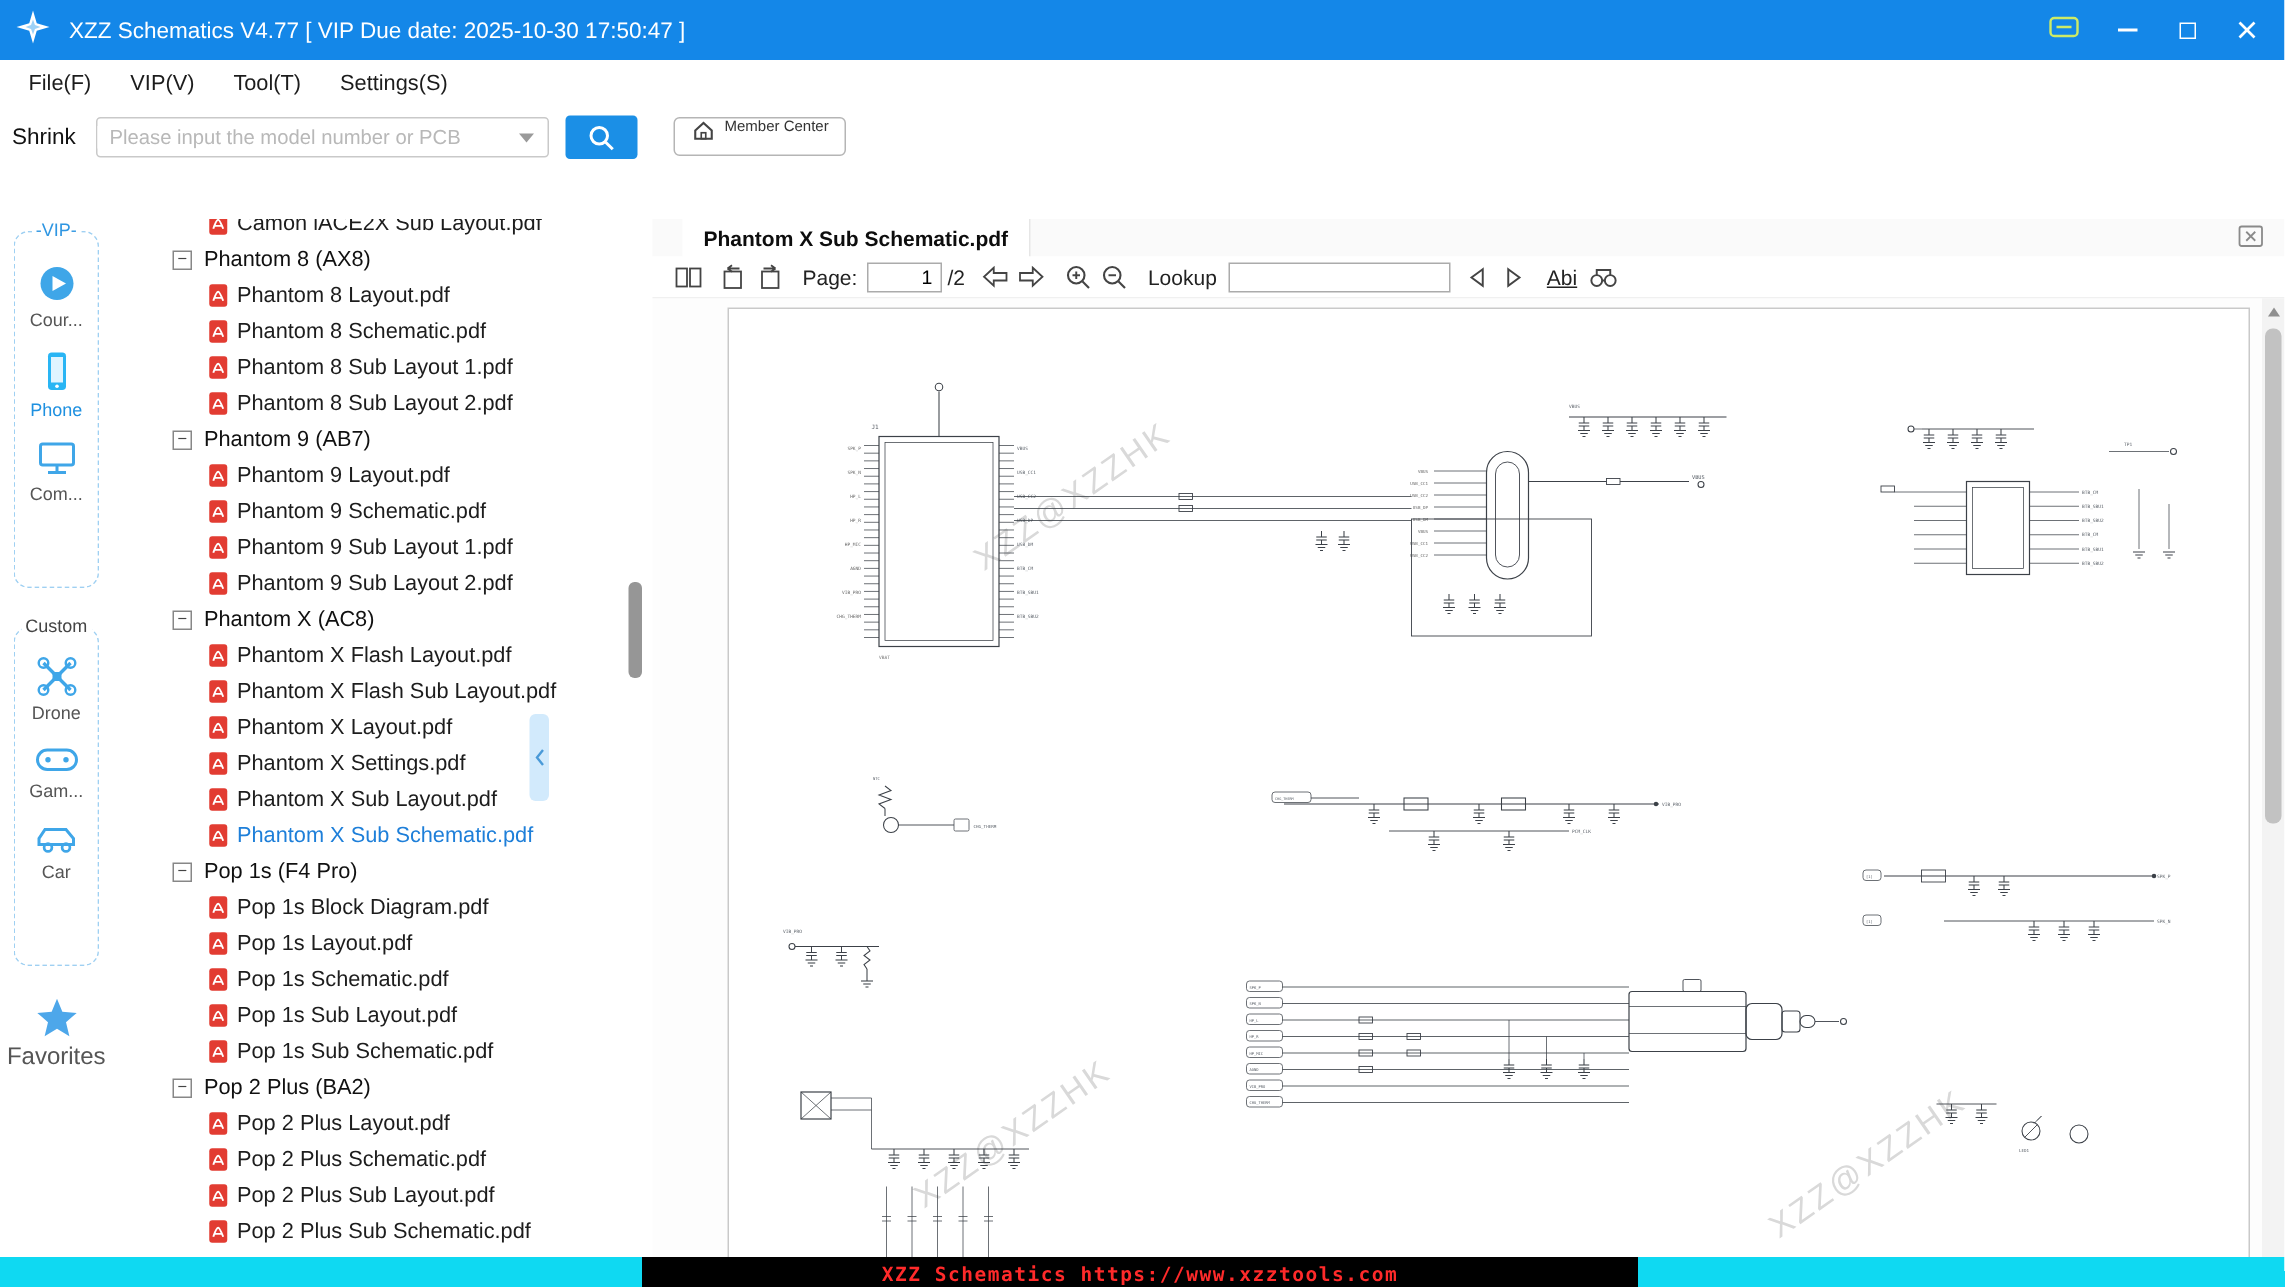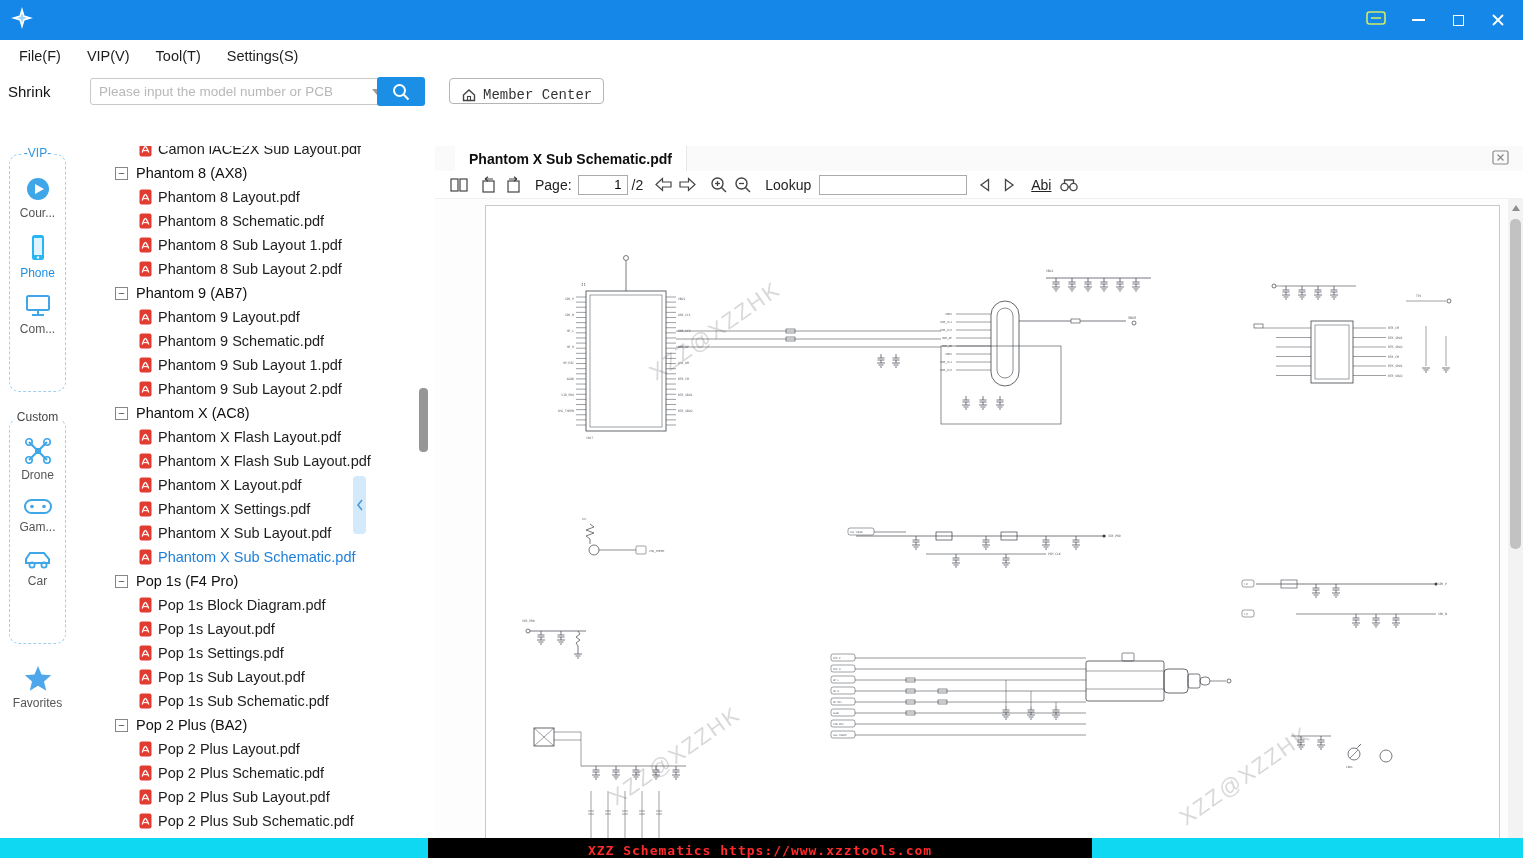--- a/index.html
+++ b/index.html
@@ -20,46 +20,46 @@
   
   .menubar { position:absolute; left:0; top:40px; width:100%; height:32px; background:#fff;
     display:flex; align-items:center; padding-left:6px; }
   .menuitem { padding:0 13px; font-size:14.5px; color:#1c1c1c; line-height:32px; cursor:default; }
 
   
   .toolbar { position:absolute; left:0; top:72px; width:100%; height:38px; background:#fff; }
   .shrink { position:absolute; left:8px; top:6px; height:26px; font-size:15px; color:#111;
     background:none; border:none; }
   .searchbox { position:absolute; left:64px; top:6px; width:302px; height:27px;
-    border:1px solid #c9c9c9; border-radius:3px; display:flex; align-items:center; background:#fff;margin-left:26px; }
+    border:1px solid #c9c9c9; border-radius:3px; display:flex; align-items:center; background:#fff; }
   .searchbox input { flex:1; border:none; outline:none; font-size:13.5px; padding:0 8px; color:#333;
     font-family:"Liberation Sans", sans-serif; }
   .searchbox input::placeholder { color:#b8b8b8; }
   .caret { width:0; height:0; border-left:5px solid transparent; border-right:5px solid transparent;
     border-top:6px solid #9a9a9a; margin-right:9px; }
   .searchbtn { position:absolute; left:377px; top:5px; width:48px; height:29px; background:#1b8fe6;
     border:none; border-radius:3px; display:flex; align-items:center; justify-content:center; }
   .memberbtn { position:absolute; left:449px; top:6px; height:26px; border:1px solid #b5b5b5;
-    border-radius:4px; background:#fff; display:flex; align-items:flex-end; gap:6px; padding:0 11px;
-    font-size:14px; color:#333;font-family:Liberation Mono, monospace; }
+    border-radius:4px; background:#fff; display:flex; align-items:flex-start; gap:6px; padding:0 11px;
+    font-size:10px; color:#333; }
 
   
   .workspace { position:absolute; left:0; top:110px; right:0; bottom:20px;margin-top:36px; }
 
   
   .iconbar { position:absolute; left:0; top:0; width:75px; bottom:0; background:#fff; }
   .dashedbox { position:absolute; left:9px; width:57px; border:1.5px dashed #9fd0f2; border-radius:10px; }
   .boxlabel { position:absolute; top:-9px; left:50%; transform:translateX(-50%); background:#fff;
     padding:0 3px; font-size:12px; color:#2f96e2; white-space:nowrap; }
   .sideitem { display:flex; flex-direction:column; align-items:center; gap:3px; margin-top:13px; cursor:pointer; }
   .sideitem .lbl { font-size:12px; color:#555; }
   .sideitem .lbl.active { color:#1e90e0; }
   .fav { position:absolute; left:0; top:518px; width:75px; display:flex; flex-direction:column;
     align-items:center; gap:2px; }
-  .fav .lbl { font-size:12px; color:#555; }
+  .fav .lbl { font-size:16px; color:#555; }
 
   
   .treepanel { position:absolute; left:75px; top:0; width:360px; bottom:0; background:#fff; overflow:hidden; }
   .treeinner { margin-top:-9px; }
   .trow { display:flex; align-items:center; height:24px; cursor:pointer; white-space:nowrap; }
   .tgroup { padding-left:40px; gap:8px; font-size:14.5px; color:#101010; }
   .tfile  { padding-left:64px; gap:6px; font-size:14.5px; color:#1d1d1d; }
   .minus { width:13px; height:13px; border:1px solid #878787; font-size:11px; line-height:10px;
     text-align:center; color:#444; background:#fff; flex:0 0 auto; }
   .pdficon { flex:0 0 auto; display:flex; }
@@ -107,20 +107,21 @@
 
 <div id="app">
 
   <div class="titlebar">
     <span class="logo">
       <svg width="24" height="24" viewBox="0 0 24 24">
         <path d="M12 1 L14.5 9.5 L23 12 L14.5 14.5 L12 23 L9.5 14.5 L1 12 L9.5 9.5 Z" fill="#fff"></path>
         <path d="M12 7 L13.3 10.7 L17 12 L13.3 13.3 L12 17 L10.7 13.3 L7 12 L10.7 10.7 Z" fill="#9ed2f7"></path>
       </svg>
     </span>
+    <span class="title">XZZ Schematics V4.77 [ VIP Due date: 2025-10-30 17:50:47 ]</span>
     <span class="right">
       <span>
         <svg width="22" height="18" viewBox="0 0 22 18">
           <rect x="2" y="3" width="18" height="12" rx="2.5" fill="none" stroke="#cdeb66" stroke-width="1.6"></rect>
           <line x1="6" y1="9" x2="16" y2="9" stroke="#cdeb66" stroke-width="1.6"></line>
         </svg>
       </span>
       <span class="winbtn">
           <span class="minbar"></span>
         </span>
@@ -423,21 +424,21 @@
             <span class="tlabel">Pop 1s Layout.pdf</span>
           </div>
           <div class="trow tfile">
             <span class="pdficon">
               <svg width="13" height="16" viewBox="0 0 13 16">
                 <rect x="0.5" y="0.5" width="12" height="15" rx="2" fill="#e23c32"></rect>
                 <path d="M3.2 11.5 C4.2 8.5 5.6 5.5 6.5 5.5 C7.4 5.5 8.6 8.5 9.8 11.5" fill="none" stroke="#fff" stroke-width="1.3"></path>
                 <line x1="4.2" y1="9.6" x2="8.8" y2="9.6" stroke="#fff" stroke-width="1.1"></line>
               </svg>
             </span>
-            <span class="tlabel">Pop 1s Settings.pdf</span>
+            <span class="tlabel">Pop 1s Schematic.pdf</span>
           </div>
           <div class="trow tfile">
             <span class="pdficon">
               <svg width="13" height="16" viewBox="0 0 13 16">
                 <rect x="0.5" y="0.5" width="12" height="15" rx="2" fill="#e23c32"></rect>
                 <path d="M3.2 11.5 C4.2 8.5 5.6 5.5 6.5 5.5 C7.4 5.5 8.6 8.5 9.8 11.5" fill="none" stroke="#fff" stroke-width="1.3"></path>
                 <line x1="4.2" y1="9.6" x2="8.8" y2="9.6" stroke="#fff" stroke-width="1.1"></line>
               </svg>
             </span>
             <span class="tlabel">Pop 1s Sub Layout.pdf</span>

